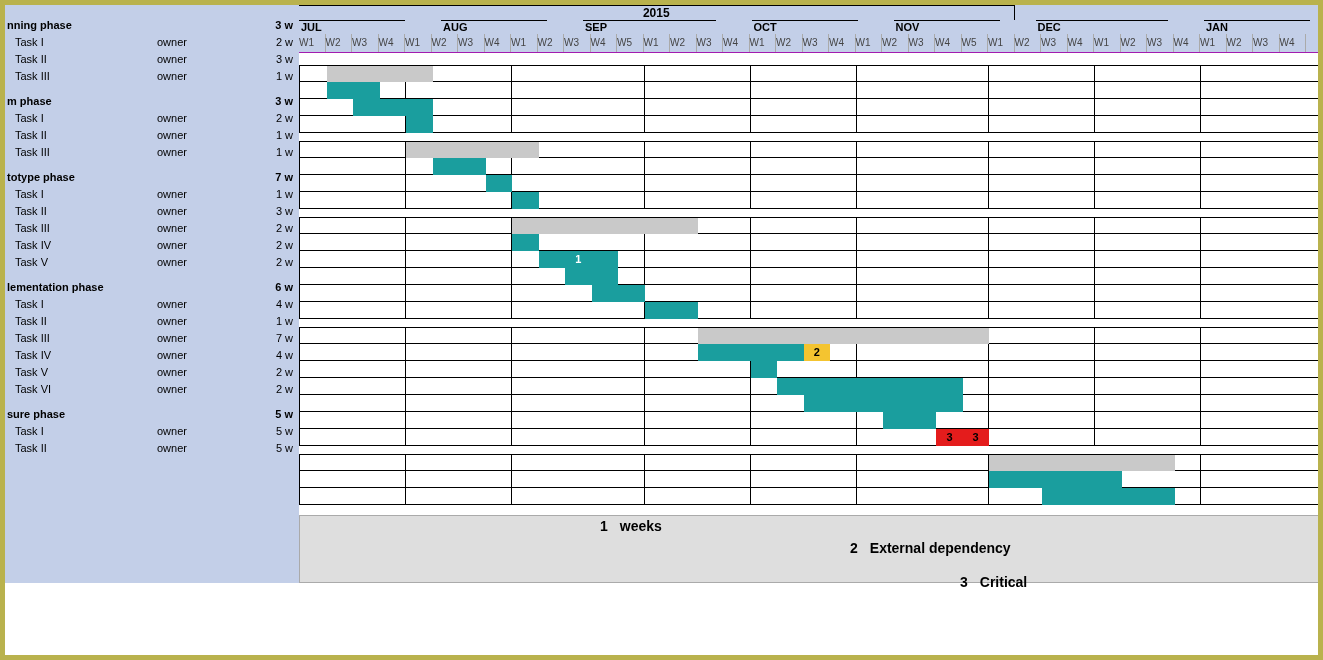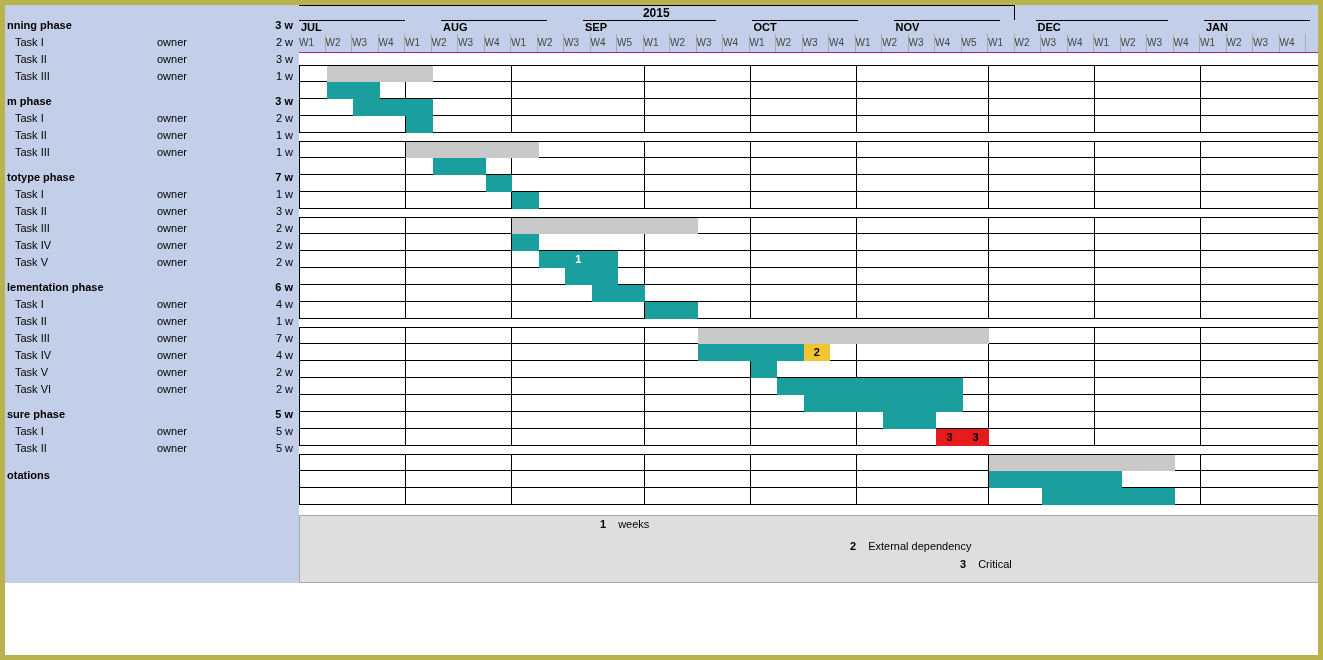--- a/index.html
+++ b/index.html
@@ -92,21 +92,21 @@
   .mline{position:absolute; top:0; bottom:0; width:1px; background:#000;}
   .bar{position:absolute; top:0; height:var(--row-h); }
   .bar.teal{background:var(--teal);}
   .bar.grey{background:var(--grey);}
   .bar.gold{background:var(--gold); text-align:center; font-weight:bold; color:#000;}
   .bar.red{background:var(--red); color:#000; font-weight:bold; text-align:center;}
   .bar .num{display:inline-block; width:49%; text-align:center; font-size:11px;}
   .barlbl{position:absolute; color:#fff; font-weight:bold; font-size:11px; line-height:var(--row-h); text-align:center;}
   .ann-left{width:294px; background:var(--lblue); font-weight:bold; padding:2px; height:68px;}
   .ann-right{flex:1; background:#dedede; border:1px solid #aaa; position:relative; height:68px;}
-  .ann-item{position:absolute; font-size:11px;}
+  .ann-item{position:absolute; font-size:14px;font-weight:bold;}
   .ann-item b{margin-right:12px;}
 
 </style>
 </head>
 <body>
 
 <div class="page" id="root">
     <div class="left">
 <div style="height: 0px;"></div>
       <div style="height: 12px;"></div>
@@ -228,21 +228,20 @@
         <div class="c1">Task I</div>
         <div class="c2">owner</div>
         <div class="c3">5 w</div>
       </div>
       <div class="row row-left indent">
         <div class="c1">Task II</div>
         <div class="c2">owner</div>
         <div class="c3">5 w</div>
       </div>
       <div style="height: 10px;"></div>
-      <div class="ann-left">otations</div>
     </div>
     <div class="right">
       <div class="header-block">
         <div class="yearrow">
           <div style="width: 715.5px;">2015</div>
         </div>
         <div class="monthrow">
           <div style="width: 106px;">JUL</div>
           <div style="width: 106px;">AUG</div>
           <div style="width: 132.5px;">SEP</div>
@@ -610,16 +609,16 @@
           <div class="mline" style="left: 688px;"></div>
           <div class="mline" style="left: 794px;"></div>
           <div class="mline" style="left: 900px;"></div>
           <div class="bar teal" style="left: 742px; width: 132.5px;"></div>
         </div>
       </div>
       <div style="height: 10px;"></div>
       <div class="ann-right">
         <div class="ann-item" style="left: 300px; top: 2px;"><b>1</b><span>weeks</span></div>
         <div class="ann-item" style="left: 550px; top: 24px;"><b>2</b><span>External dependency</span></div>
-        <div class="ann-item" style="left: 660px; top: 42px;"><b>3</b><span>Critical</span></div>
+        <div class="ann-item" style="left: 660px; top: 58px;"><b>3</b><span>Critical</span></div>
       </div>
     </div>
   </div>
 
 </body></html>

